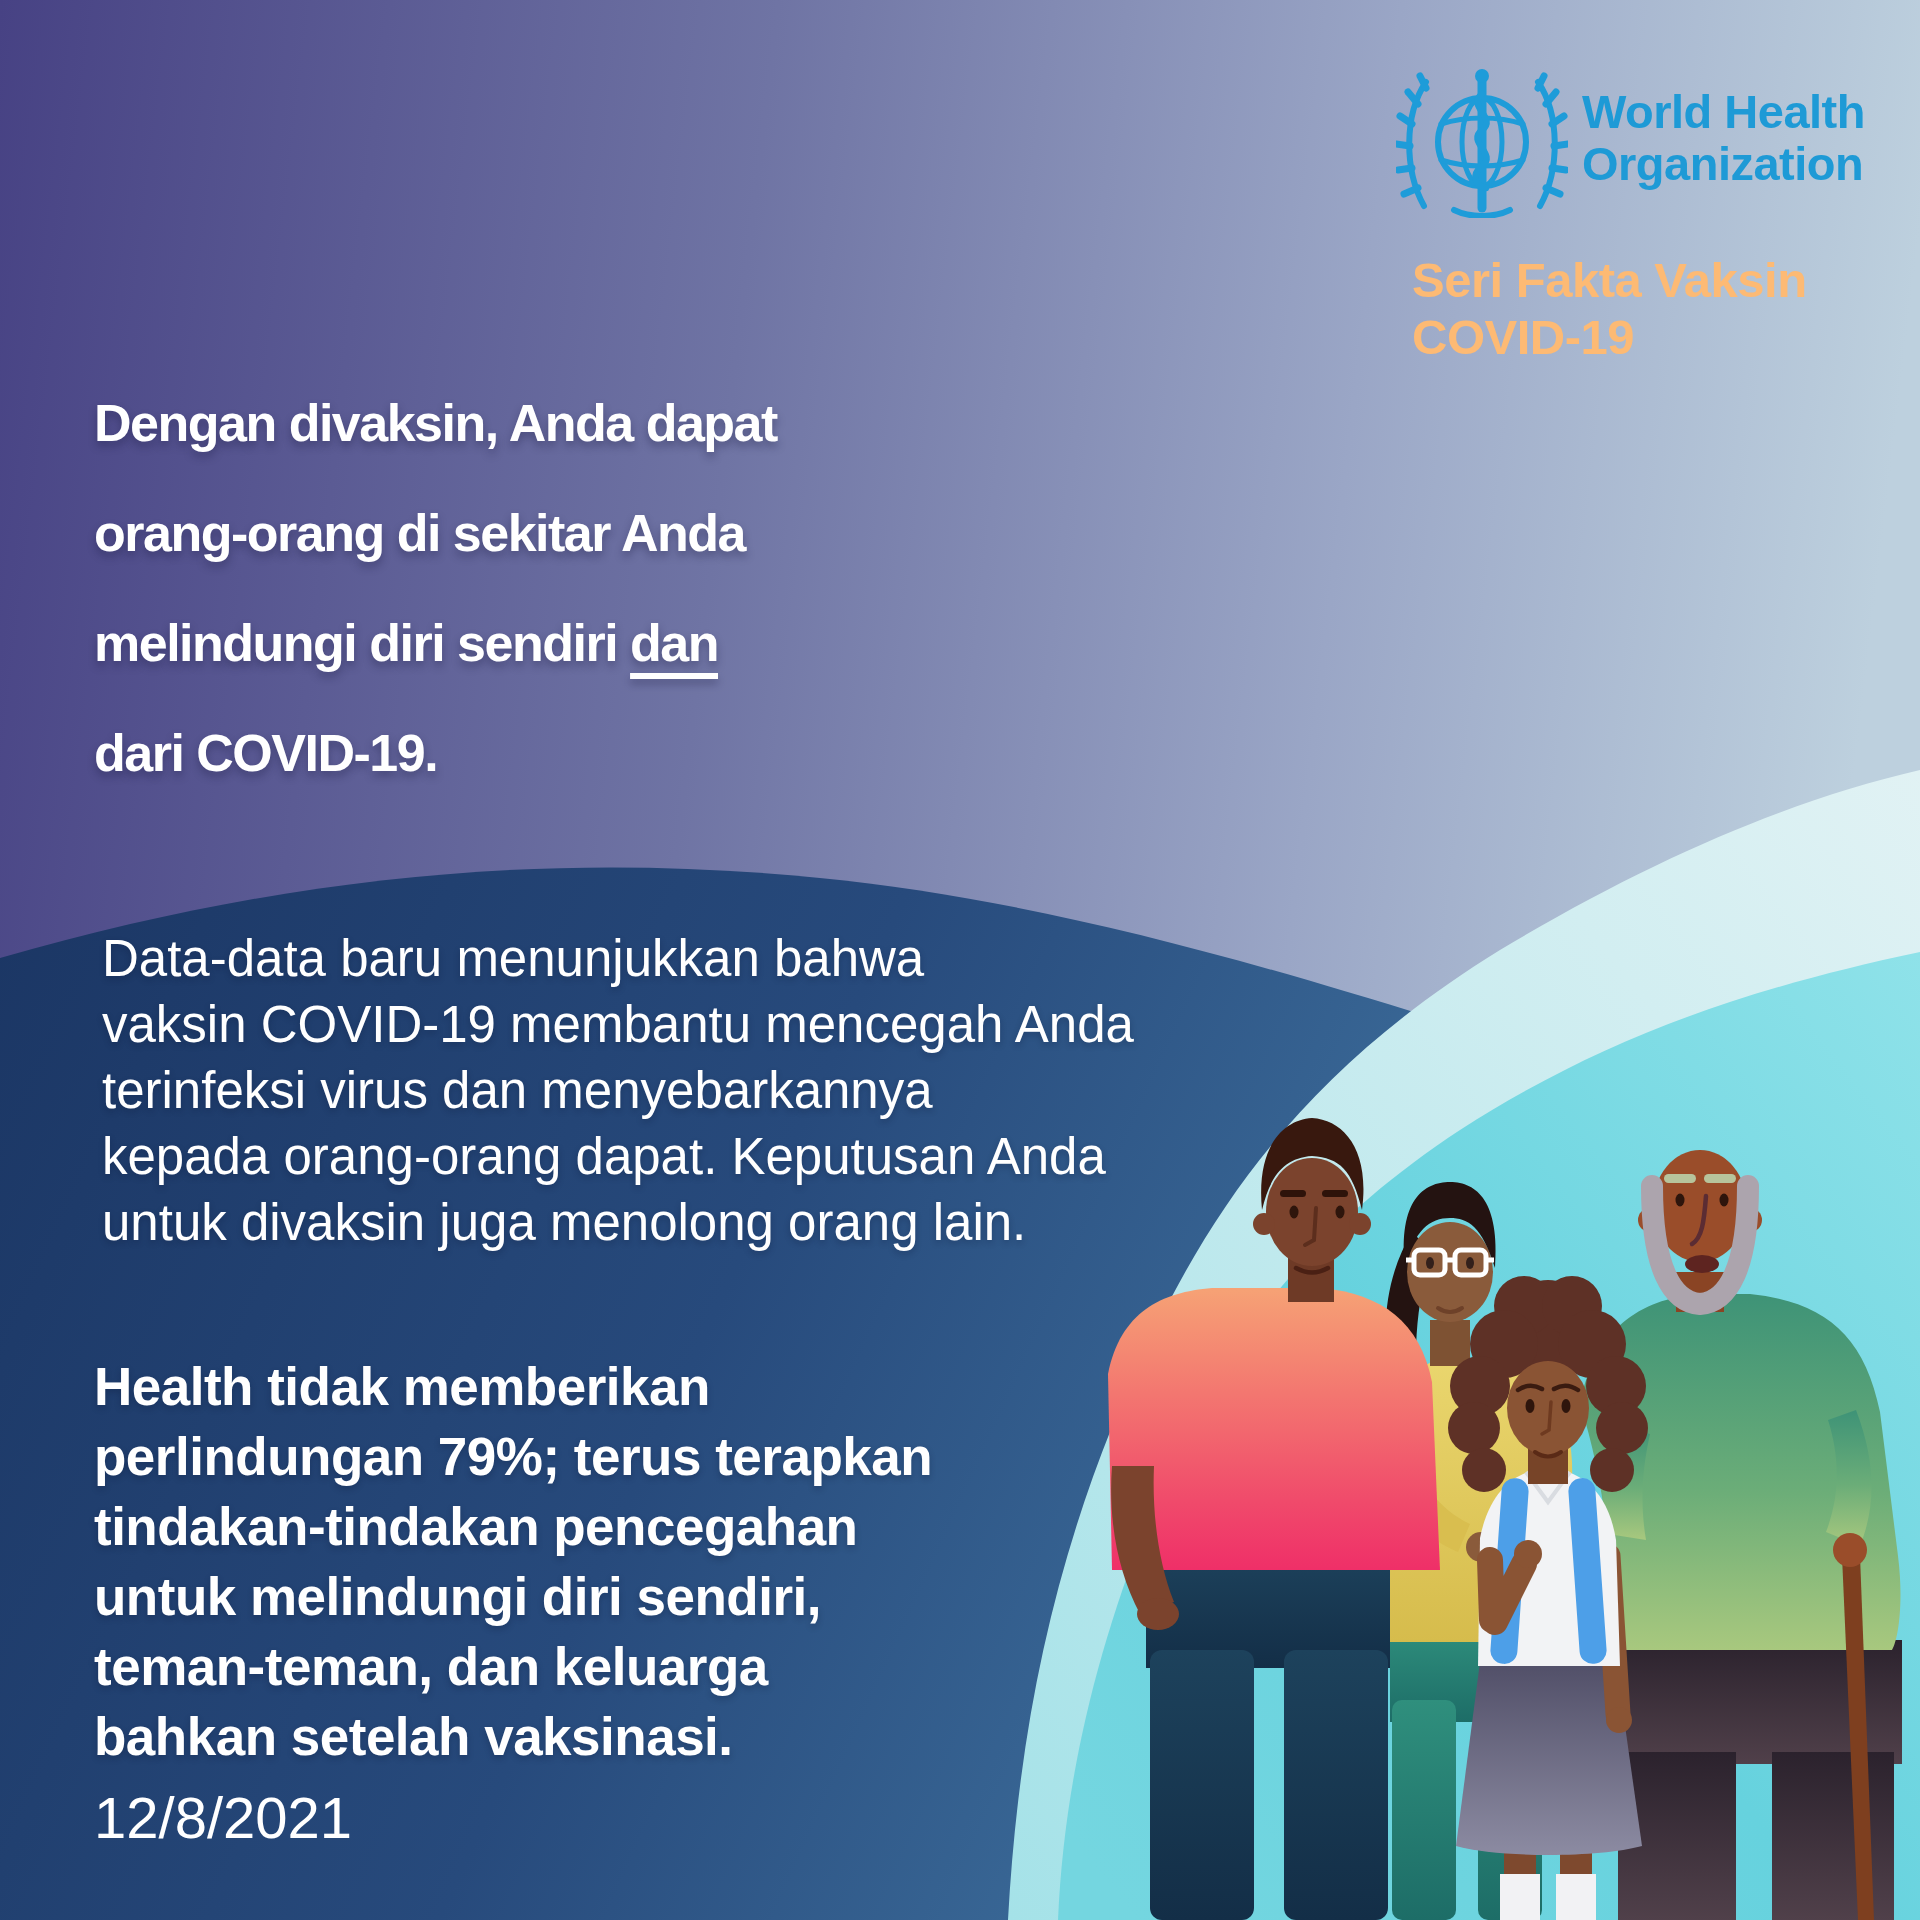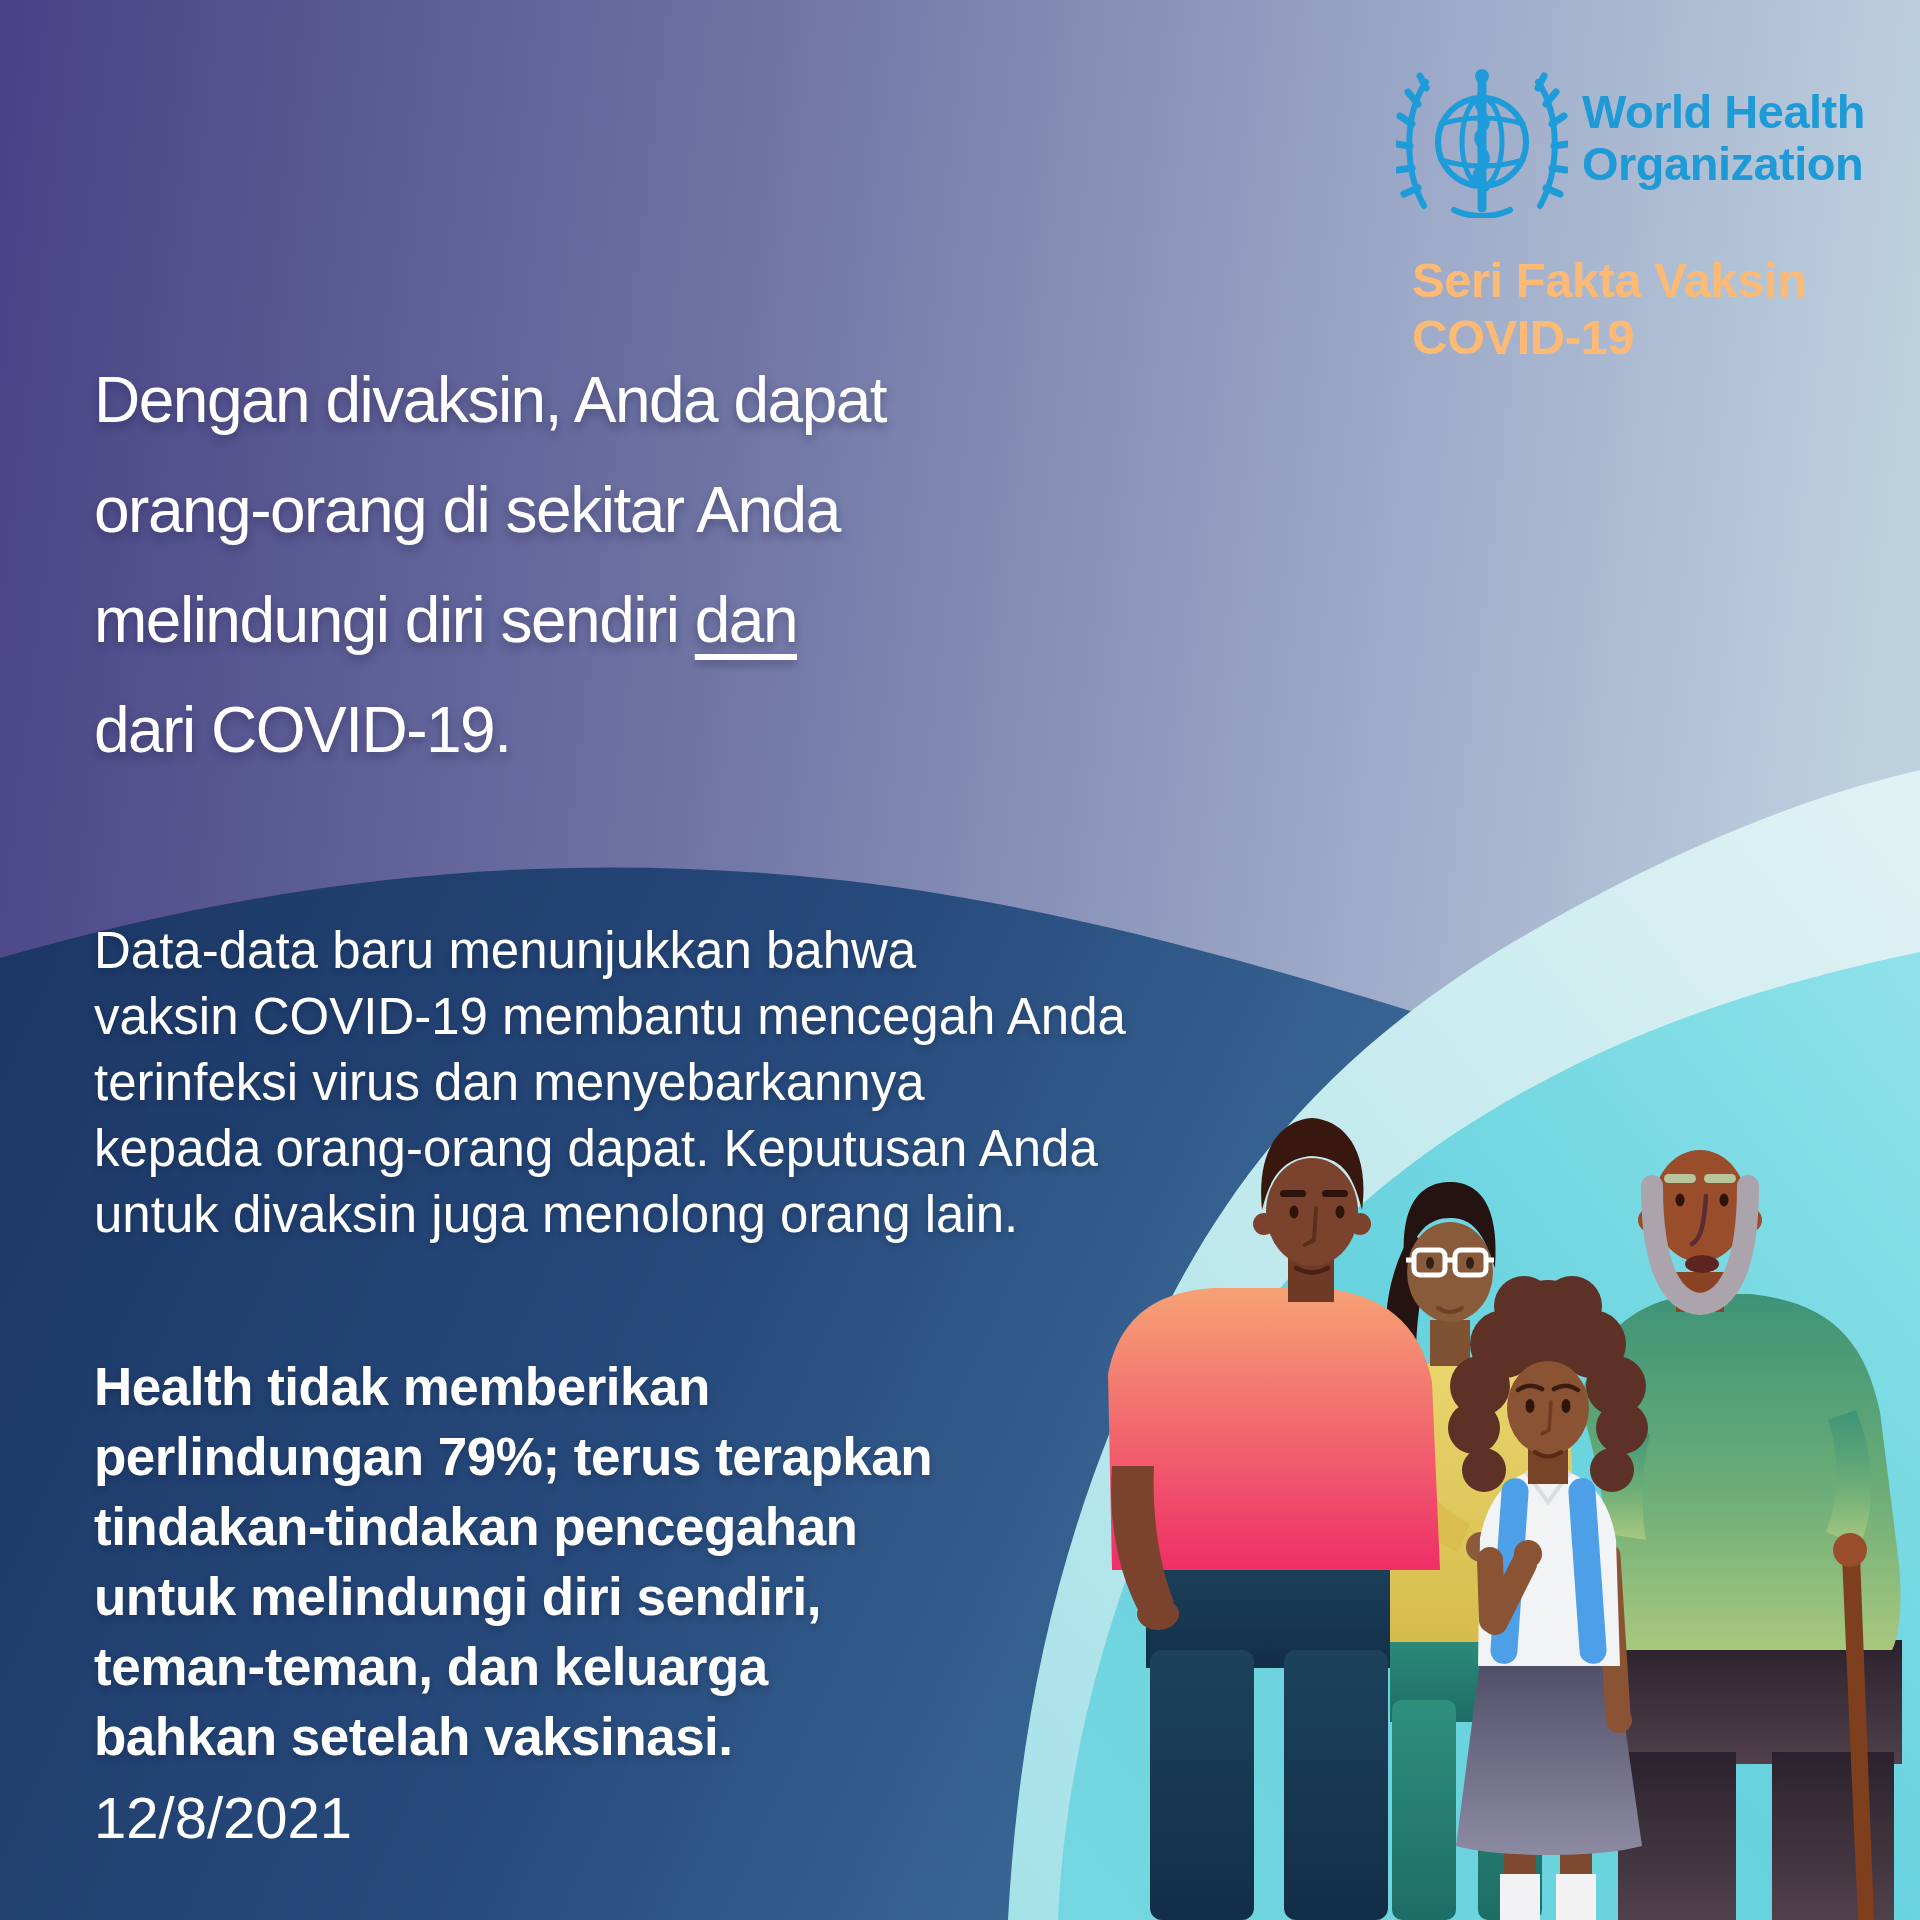--- a/index.html
+++ b/index.html
@@ -13,21 +13,21 @@
   .emblem{position:absolute;left:1396px;top:66px;width:172px;height:152px;z-index:2;}
   .who-name{
     left:1582px;top:86px;font-size:47px;line-height:52px;font-weight:700;
     color:#1E9AD6;letter-spacing:-0.5px;
   }
   .series{
     left:1412px;top:252px;font-size:49px;line-height:57px;font-weight:700;
     color:#fdba74;letter-spacing:-0.5px;
   }
   .headline{
-    left:94px;top:345px;font-size:64px;line-height:110px;font-weight:400;
+    left:94px;top:368px;font-size:52px;line-height:110px;font-weight:700;
     letter-spacing:-1.5px;white-space:nowrap;
     text-shadow:0 5px 9px rgba(22,24,60,0.35);
   }
   .headline .u{
     text-decoration:underline;
     text-decoration-thickness:6px;
     text-underline-offset:12px;
   }
   .para{white-space:nowrap;text-shadow:0 3px 6px rgba(12,22,50,0.28);}
   .para-regular{left:94px;top:918px;font-size:51px;line-height:66px;font-weight:400;}
@@ -263,21 +263,21 @@
     <span class="line">COVID-19</span>
   </div>
 
   <h1 class="txt headline" style="margin:0;">
     <span class="line">Dengan divaksin, Anda dapat</span>
     <span class="line">orang-orang di sekitar Anda</span>
     <span class="line"><span>melindungi diri sendiri</span> <span class="u">dan</span></span>
     <span class="line">dari COVID-19.</span>
   </h1>
 
-  <p class="txt para para-regular" style="margin:0;">
+  <p class="txt para para-regular" style="margin:8px;">
     <span class="line">Data-data baru menunjukkan bahwa</span>
     <span class="line">vaksin COVID-19 membantu mencegah Anda</span>
     <span class="line">terinfeksi virus dan menyebarkannya</span>
     <span class="line">kepada orang-orang dapat. Keputusan Anda</span>
     <span class="line">untuk divaksin juga menolong orang lain.</span>
   </p>
 
   <p class="txt para para-bold" style="margin:0;">
     <span class="line">Health tidak memberikan</span>
     <span class="line">perlindungan 79%; terus terapkan</span>

